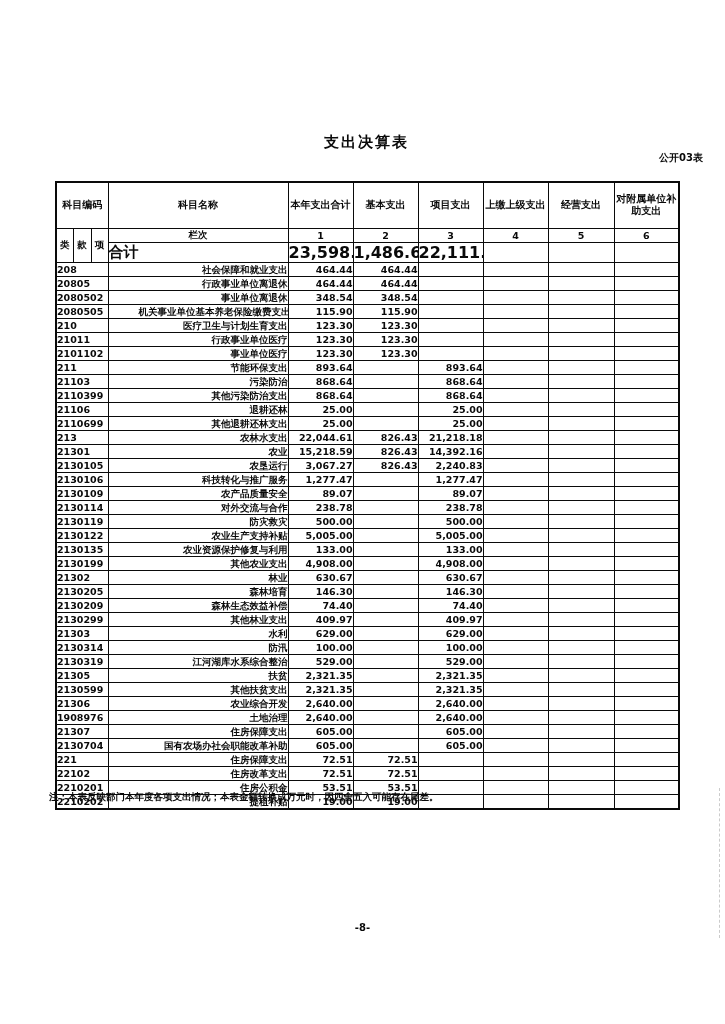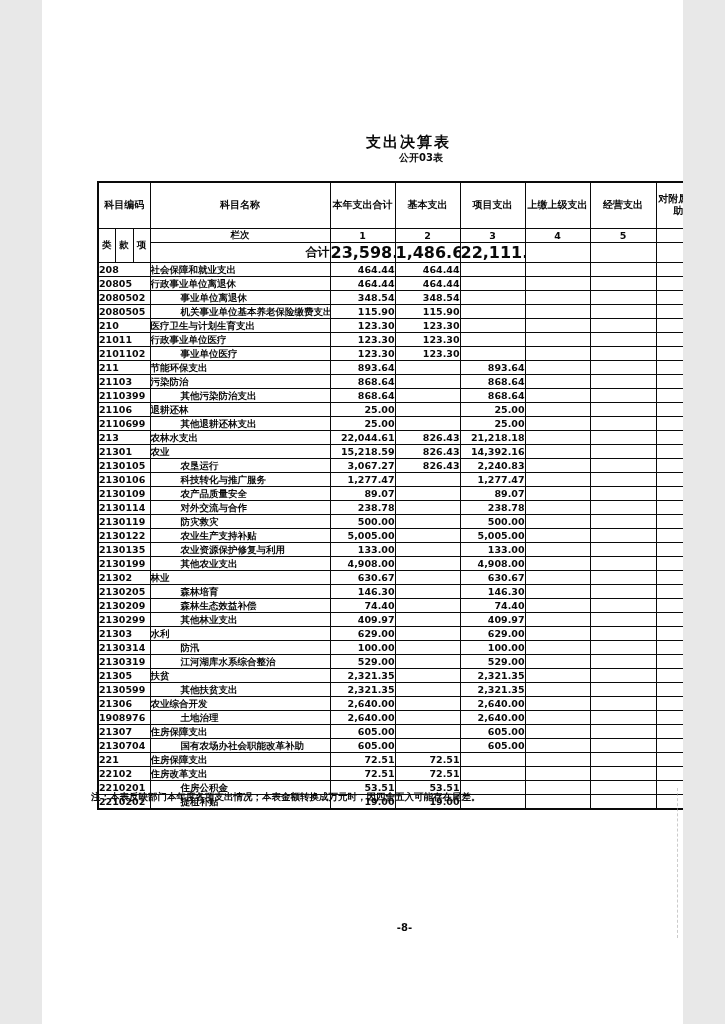--- a/index.html
+++ b/index.html
@@ -1,20 +1,20 @@
 <!DOCTYPE html>
 <html><head>
 <meta charset="utf-8">
 <style>
   * { margin: 0; padding: 0; box-sizing: border-box; }
   html, body { background: #e8e8e8; }
   body { font-family: "DejaVu Sans", "Liberation Sans", sans-serif; }
   .page {
     position: relative;
-    width: 641px;
+    width: 725px;
     height: 1024px;
     background: #ffffff;
     margin: 0 auto;
     overflow: hidden;
     color: #0a0a0a;
   }
   .doc-title {
     position: absolute;
     top: 133px;
     left: 55px;
@@ -22,21 +22,21 @@
     text-align: center;
     font-size: 15px;
     font-weight: bold;
     letter-spacing: 2px;
   }
   .form-code {
     position: absolute;
     top: 151px;
     left: 55px;
     width: 648px;
-    text-align: center;
+    text-align: right;
     font-size: 10px;
     font-weight: bold;
   }
   .meta-line {
     position: absolute;
     top: 166px;
     left: 60px;
     width: 643px;
     display: flex;
     justify-content: space-between;
@@ -56,24 +56,24 @@
     border: 1px solid #0a0a0a;
     font-weight: bold;
     color: #0a0a0a;
     white-space: nowrap;
     overflow: hidden;
     padding: 0;
   }
   tr.h1 th { height: 46px; font-size: 10px; text-align: center; white-space: normal; line-height: 1.25; padding: 0 1px; }
   tr.h2 th { height: 14px; font-size: 9.5px; text-align: center; }
   tr.h2 th.sub-code { font-size: 9.5px; }
-  tr.h3 th { height: 13px; font-size: 12px; text-align: right; }
+  tr.h3 th { height: 13px; font-size: 15px; text-align: left; }
   tbody td { height: 13.6px; font-size: 9.5px; line-height: 13px; }
   td.code-cell { text-align: left; padding-left: 3px; }
-  td.name-cell { text-align: left; padding-left: 4px; margin-left: 16px; }
+  td.name-cell { text-align: right; padding-left: 4px; margin-left: 16px; }
   td.name-cell.indent { padding-left: 30px; }
   td.num-cell { text-align: right; padding-right: 3px; }
   .footnote {
     position: absolute;
     top: 791px;
     left: 49px;
     font-size: 9.5px;
     font-weight: bold;
   }
   .page-number {

